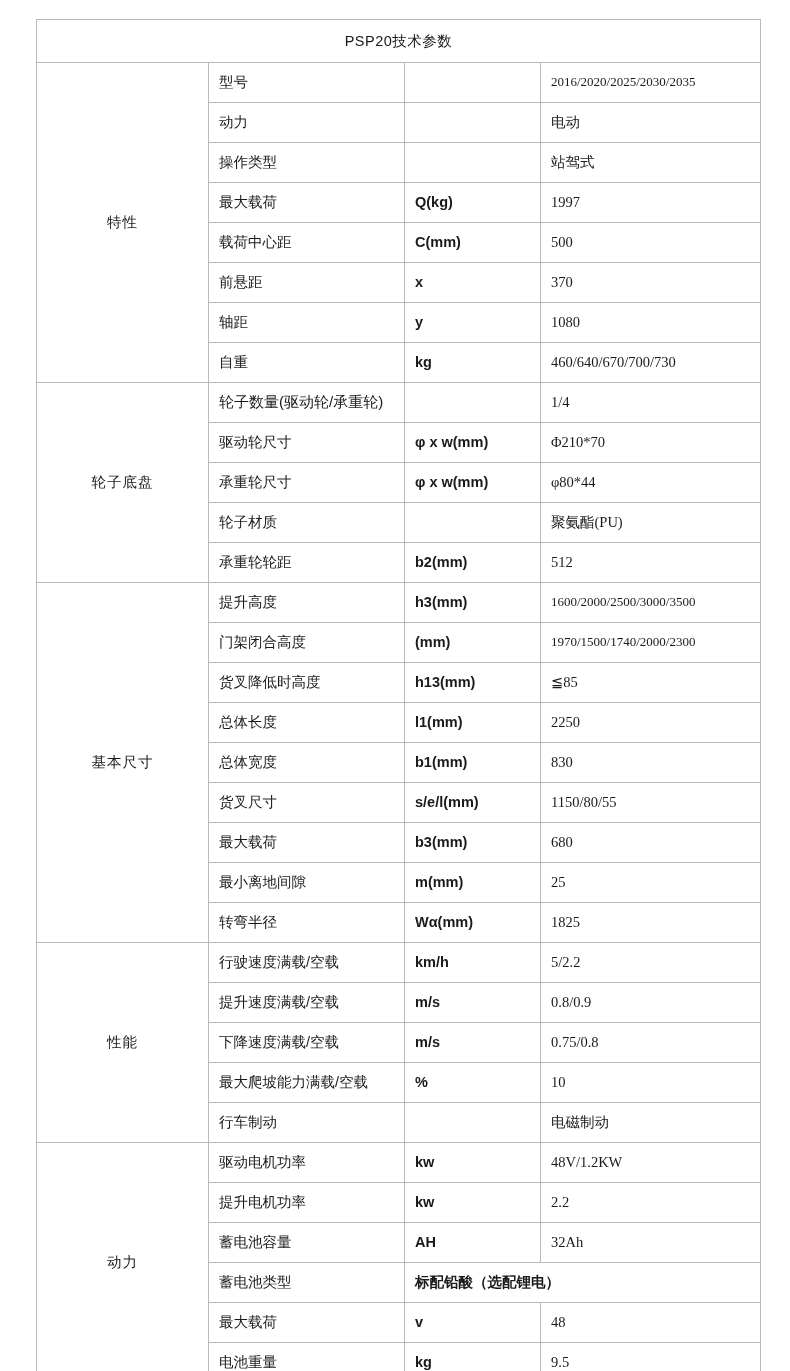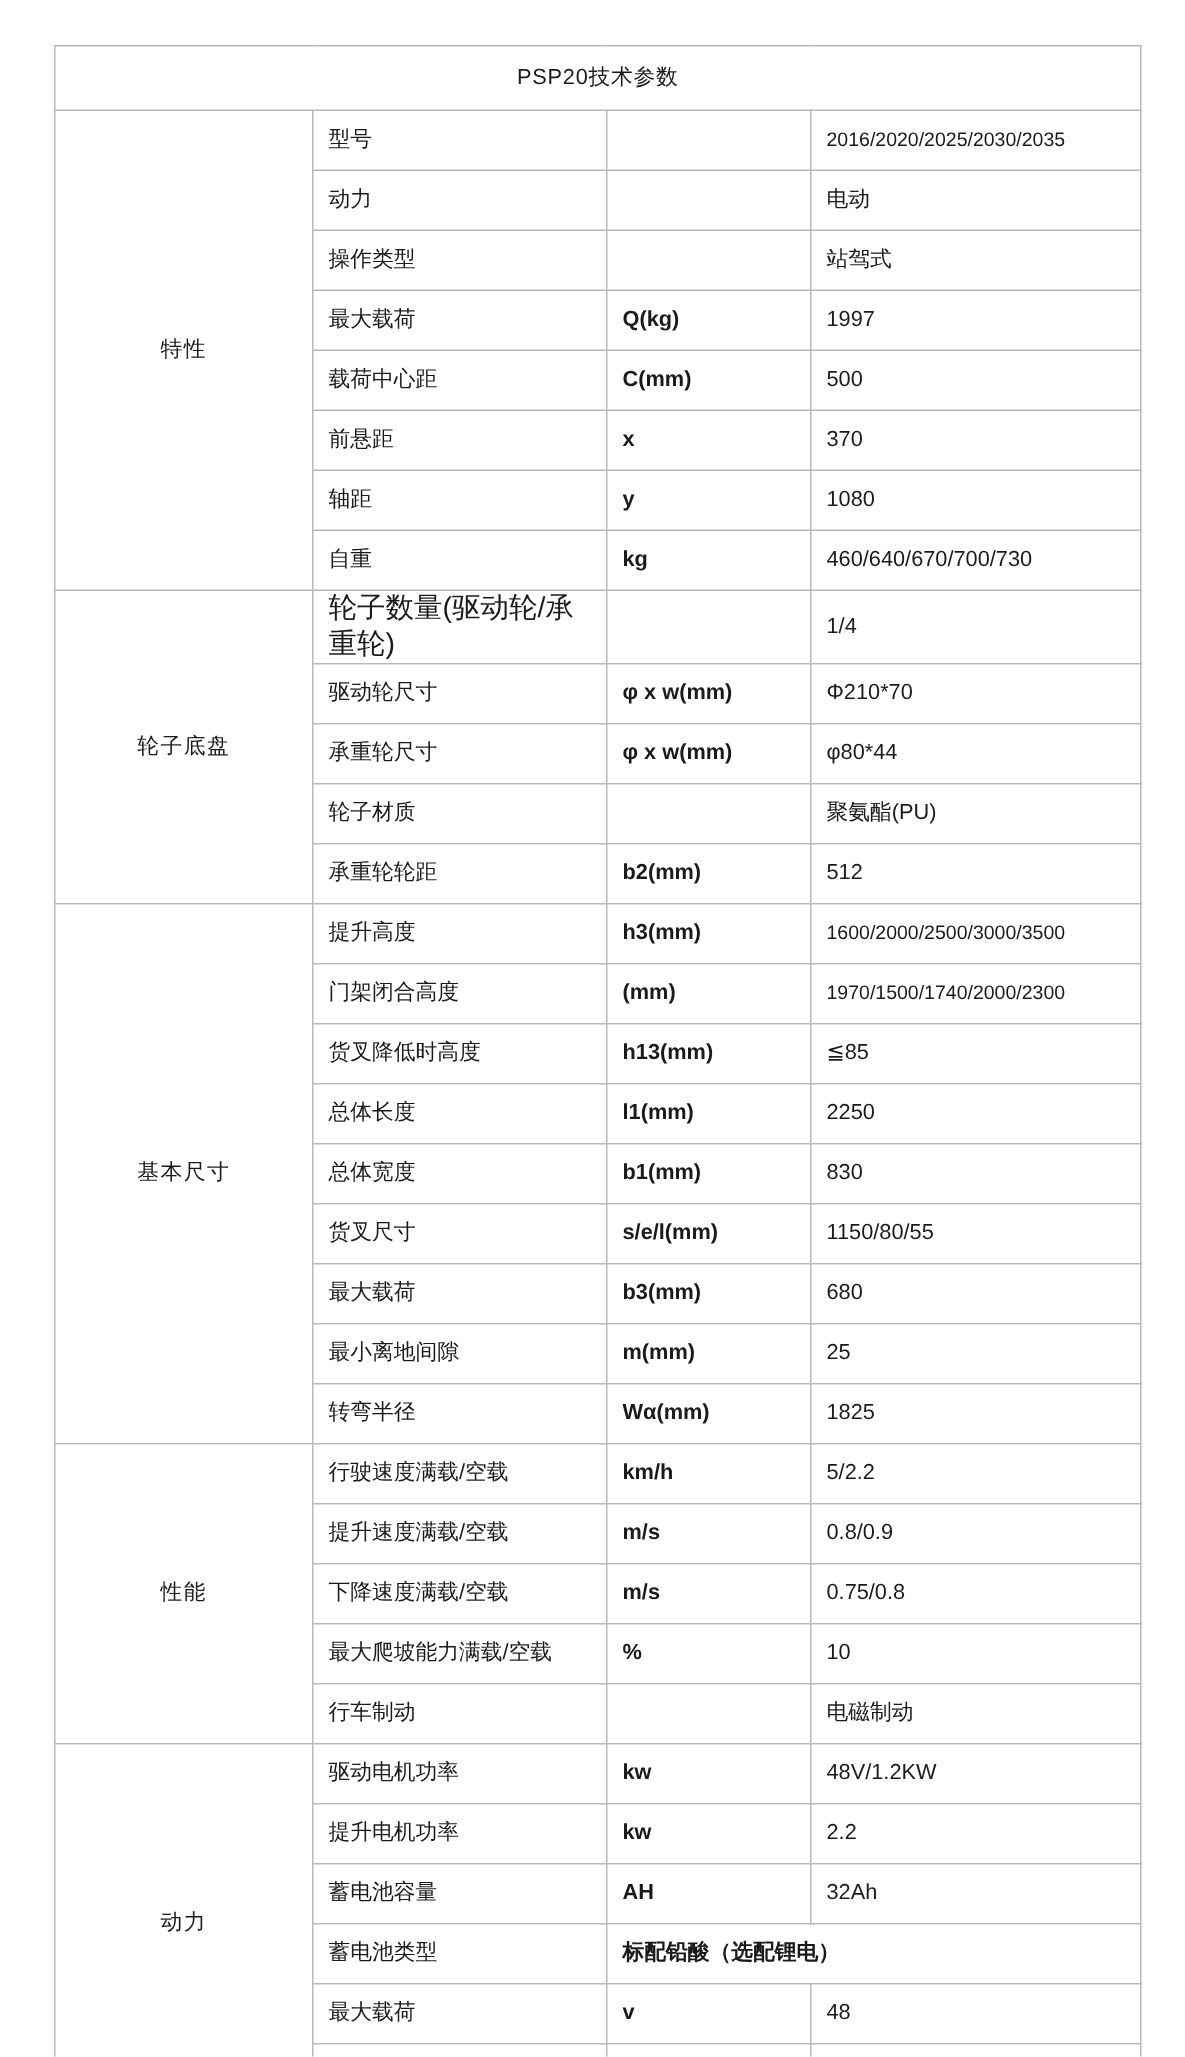--- a/index.html
+++ b/index.html
@@ -11,21 +11,21 @@
     width: 790px;
     height: 1371px;
     font-family: "Liberation Sans", sans-serif;
     color: #1a1a1a;
     overflow: hidden;
   }
   .sheet {
     box-sizing: border-box;
     width: 790px;
     height: 1371px;
-    padding: 30px 20px 10px 36px;
+    padding: 19px 20px 10px 36px;
   }
   table.spec {
     width: 724px;
     border-collapse: collapse;
     table-layout: fixed;
   }
   table.spec td {
     border: 1px solid #b9b9b9;
     font-size: 14.5px;
     line-height: 1.25;
@@ -47,20 +47,21 @@
   .name-cell {
     font-size: 14.5px;
     height: 39px;
   }
   .unit-cell {
     font-size: 14.5px;
     font-weight: bold;
   }
   .value-cell {
     font-size: 14.5px;
+    font-family: Liberation Serif, serif;
   }
   .value-cell.small {
     font-size: 13px;
   }
   .col-group { width: 172px; }
   .col-name  { width: 196px; }
   .col-unit  { width: 136px; }
   .col-value { width: 220px; }
 </style>
 </head>
@@ -114,21 +115,21 @@
           <td class="unit-cell">y</td>
           <td class="value-cell">1080</td>
         </tr>
         <tr>
           <td class="name-cell">自重</td>
           <td class="unit-cell">kg</td>
           <td class="value-cell">460/640/670/700/730</td>
         </tr>
         <tr>
           <td class="group-cell" rowspan="5">轮子底盘</td>
-          <td class="name-cell small" style="font-size: 19px;">轮子数量(驱动轮/承重轮)</td>
+          <td class="name-cell small" style="font-size: 15px;">轮子数量(驱动轮/承重轮)</td>
           <td class="unit-cell"></td>
           <td class="value-cell">1/4</td>
         </tr>
         <tr>
           <td class="name-cell">驱动轮尺寸</td>
           <td class="unit-cell">φ x w(mm)</td>
           <td class="value-cell">Φ210*70</td>
         </tr>
         <tr>
           <td class="name-cell">承重轮尺寸</td>

